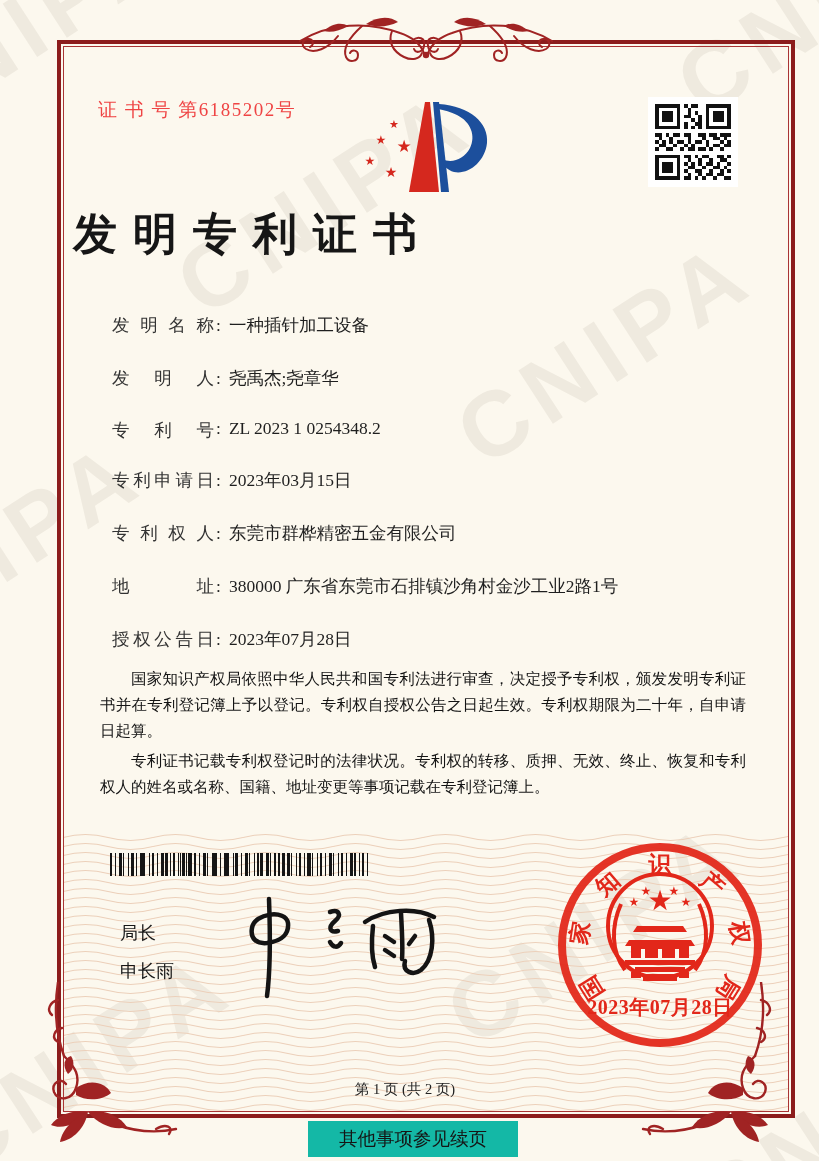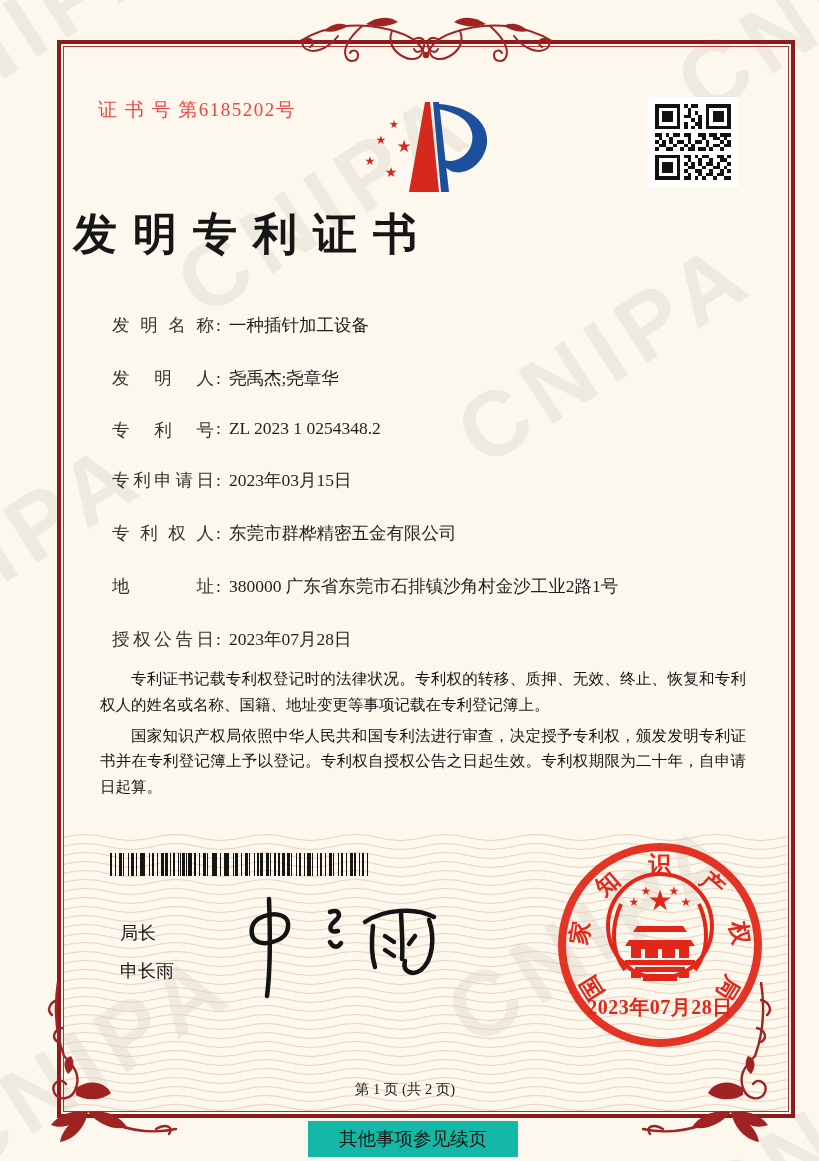--- a/index.html
+++ b/index.html
@@ -293,22 +293,22 @@
     <span class="f-label">专利权人</span><span class="f-colon">:</span><span class="f-value">东莞市群桦精密五金有限公司</span>
   </div>
   <div class="frow" style="top:574px;">
     <span class="f-label">地址</span><span class="f-colon">:</span><span class="f-value">380000 广东省东莞市石排镇沙角村金沙工业2路1号</span>
   </div>
   <div class="frow" style="top:627px;width:640px;">
     <span class="f-label">授权公告日</span><span class="f-colon">:</span><span class="f-value">2023年07月28日</span>
   </div>
 
   <div class="paras">
+    <p>国家知识产权局依照中华人民共和国专利法进行审查，决定授予专利权，颁发发明专利证书并在专利登记簿上予以登记。专利权自授权公告之日起生效。专利权期限为二十年，自申请日起算。</p>
     <p>专利证书记载专利权登记时的法律状况。专利权的转移、质押、无效、终止、恢复和专利权人的姓名或名称、国籍、地址变更等事项记载在专利登记簿上。</p>
-    <p>国家知识产权局依照中华人民共和国专利法进行审查，决定授予专利权，颁发发明专利证书并在专利登记簿上予以登记。专利权自授权公告之日起生效。专利权期限为二十年，自申请日起算。</p>
   </div>
 
   <div class="barcode"></div>
 
   <div class="signer" style="top:921px;">局长</div>
   <div class="signer" style="top:959px;">申长雨</div>
 
   <svg class="sig-svg" width="225" height="118" viewBox="0 0 225 118" fill="none" stroke="#141414" stroke-width="4.5" stroke-linecap="round">
     <path d="M20,42 C22,27 54,23 56,37 C57,47 51,55 35,57 C25,58 18,53 20,42 Z"></path>
     <path d="M37,13 C38,40 39,80 35,110"></path>

